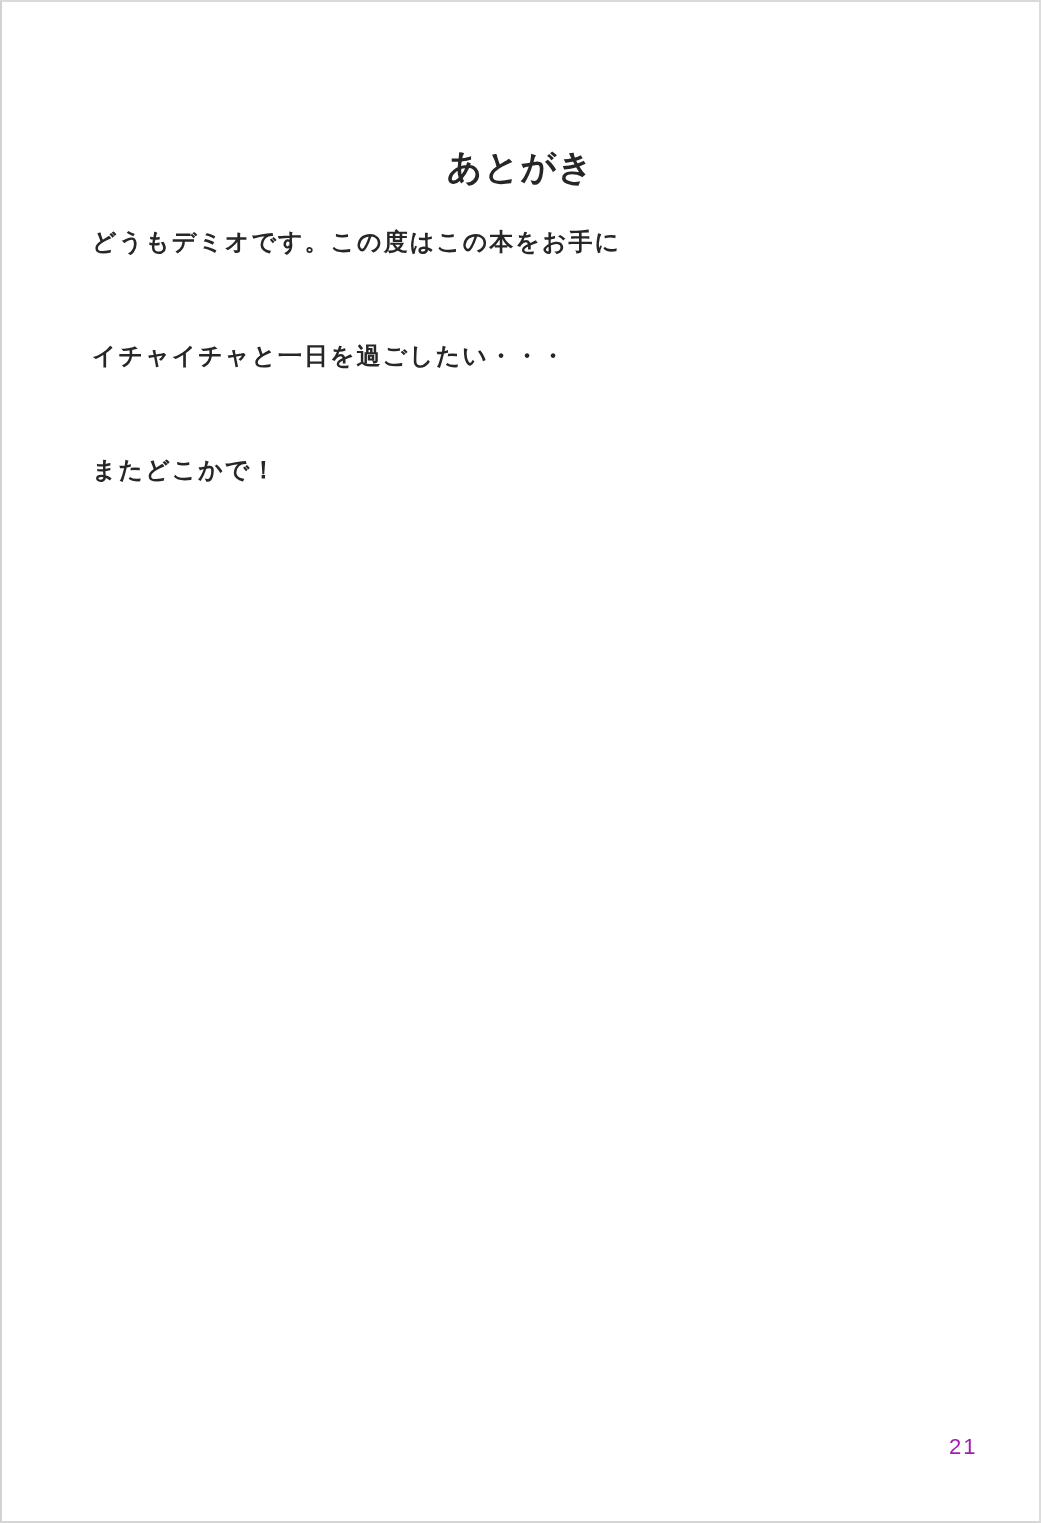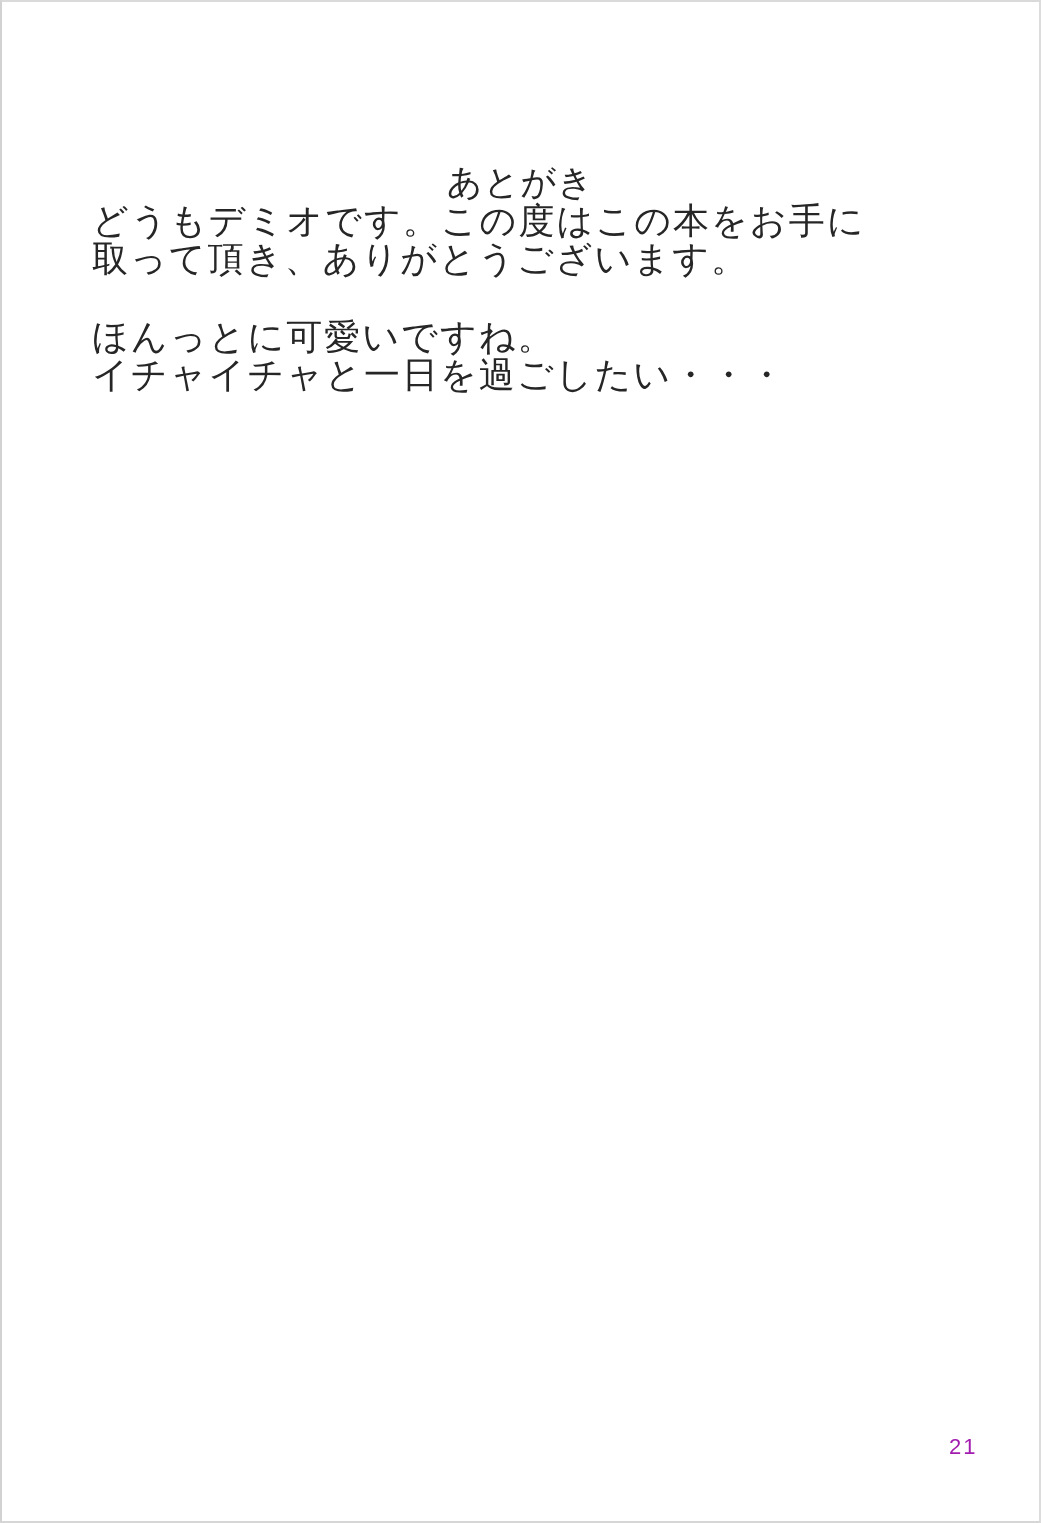--- a/index.html
+++ b/index.html
@@ -16,38 +16,40 @@
       border-top: 2px solid #dadada;
       border-left: 2px solid #d2d2d2;
       border-right: 2px solid #dcdcdc;
       border-bottom: 2px solid #d6d6d6;
       overflow: hidden;
       font-family: "Liberation Serif", "DejaVu Serif", serif;
       color: #262626;
     }
     .text-block {
       position: absolute;
-      top: 162px;
+      top: 147px;
       left: 0;
       right: 0;
+      font-weight: bold;
     }
     .afterword-title {
       font-size: 35px;
       line-height: 38px;
       text-align: center;
       letter-spacing: 1px;
       white-space: nowrap;
     }
     .line {
-      font-size: 36px;
+      font-size: 24px;
       line-height: 38px;
       letter-spacing: 2px;
       padding-left: 90px;
       padding-right: 20px;
       white-space: nowrap;
+      margin-top: 36px;
     }
     .para-gap {
       height: 40px;
     }
     .page-number {
       position: absolute;
       top: 1433px;
       left: 947px;
       font-family: "Liberation Sans", "DejaVu Sans", sans-serif;
       font-size: 22px;
@@ -57,25 +59,24 @@
     }
   </style>
 </head>
 <body>
 
 <div class="page">
   <div class="text-block">
     <div class="afterword-title">あとがき</div>
 
     <div class="line">どうもデミオです。この度はこの本をお手に</div>
-    <div class="line">取って頂き、ありがとうございます。</div>
 
     <div class="para-gap"></div>
 
-    <div class="line">ほんっとに可愛いですね。</div>
     <div class="line">イチャイチャと一日を過ごしたい・・・</div>
 
     <div class="para-gap"></div>
 
+    <div class="line">またどこかで！</div>
   </div>
 
   <div class="page-number">21</div>
 </div>
 
 </body></html>

